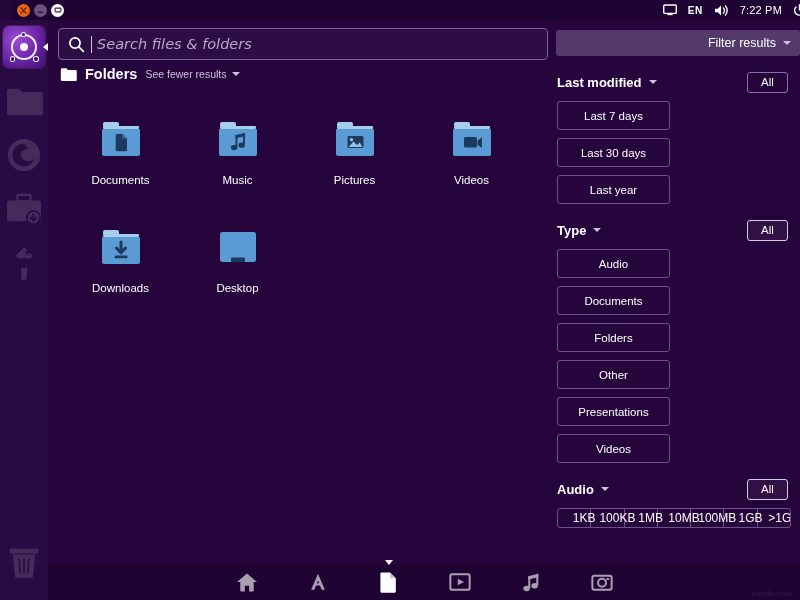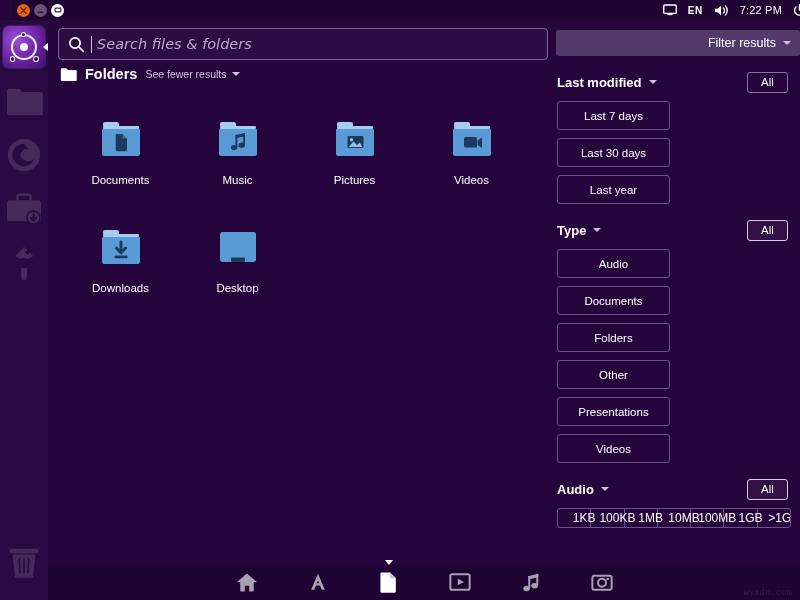--- a/index.html
+++ b/index.html
@@ -243,21 +243,21 @@
     width: 0; height: 0;
     border-left: 4px solid transparent;
     border-right: 4px solid transparent;
     border-top: 5px solid #ffffff;
   }
   .lens svg { display: block; }
 
   #watermark {
     position: absolute; right: 8px; bottom: 2px;
     font-size: 9px; color: #3b1a55; z-index: 50;
-    font-family: Liberation Mono, monospace;
+    font-family: Liberation Serif, serif;
   }
 </style>
 </head>
 <body>
 
 <div id="screen">
 
   <div id="top-panel">
     <div class="win-controls">
       <div class="wc wc-close">

